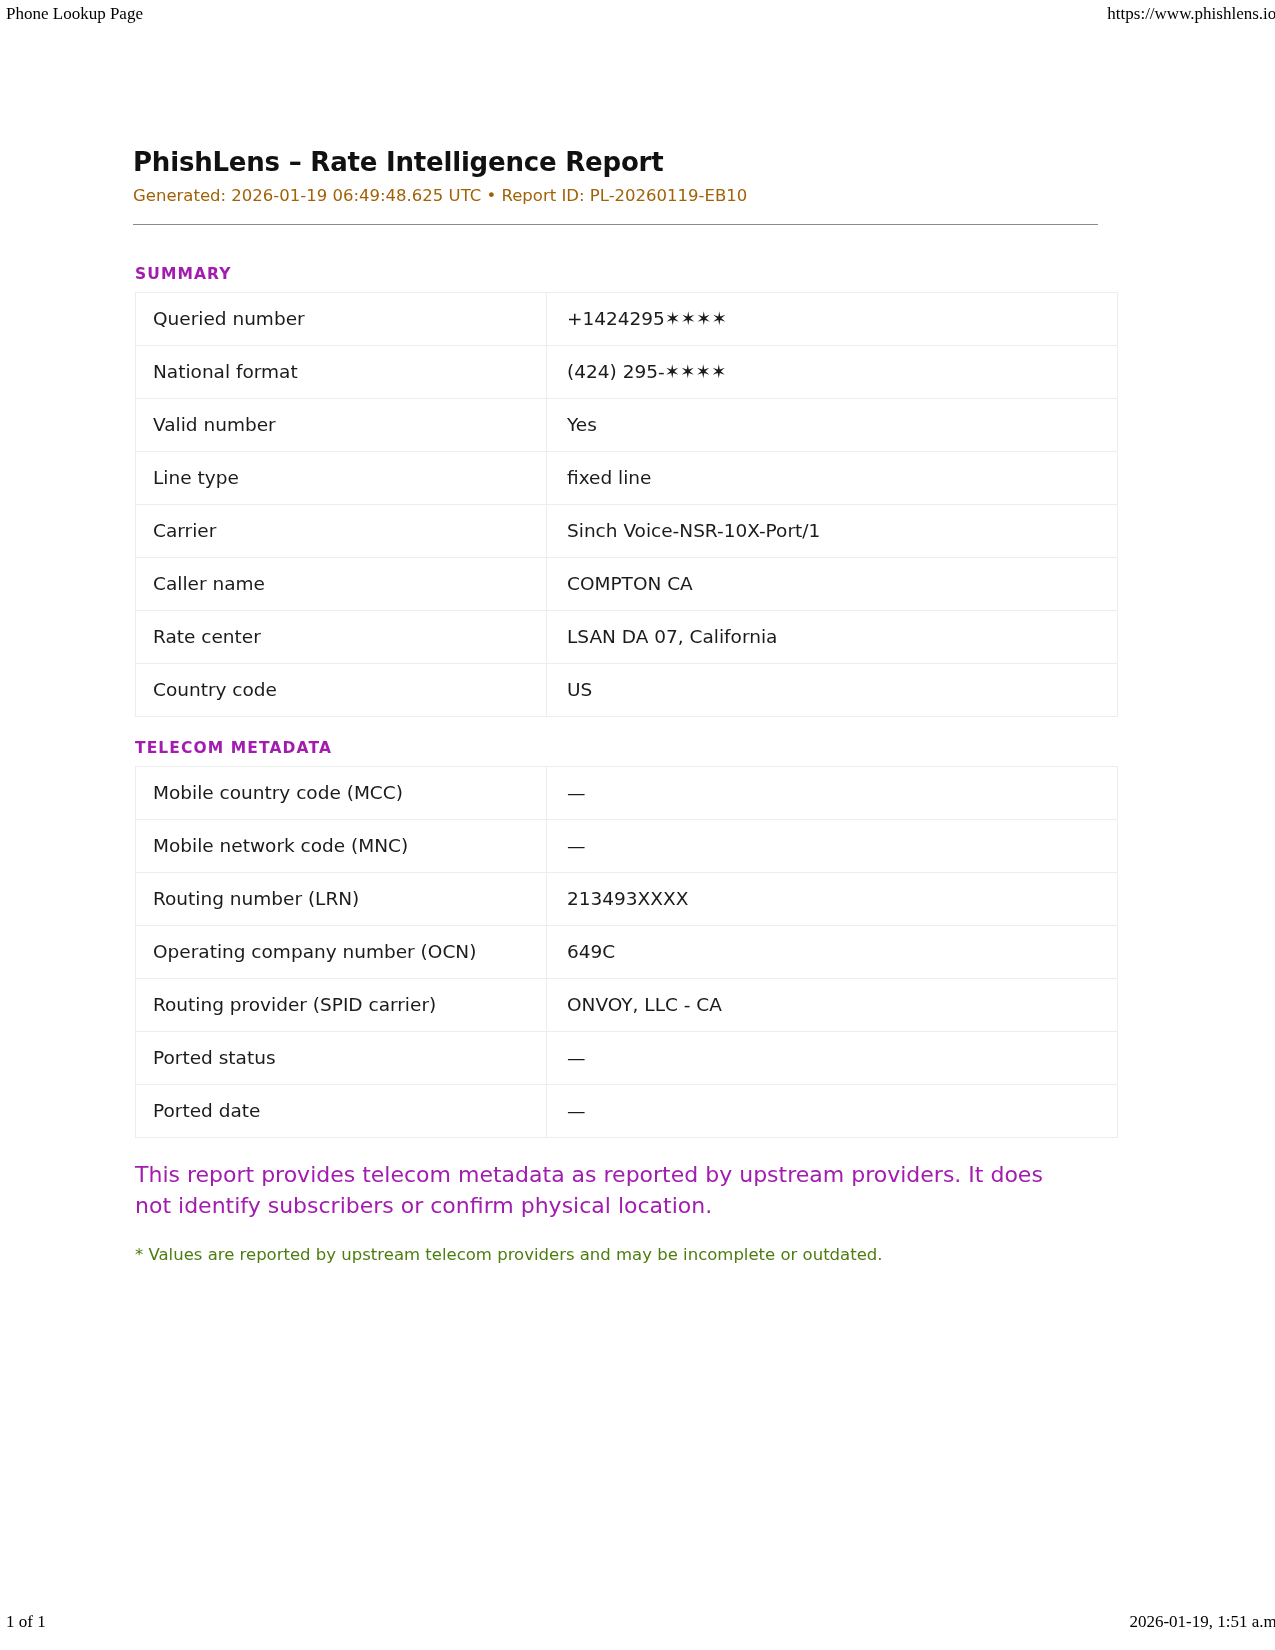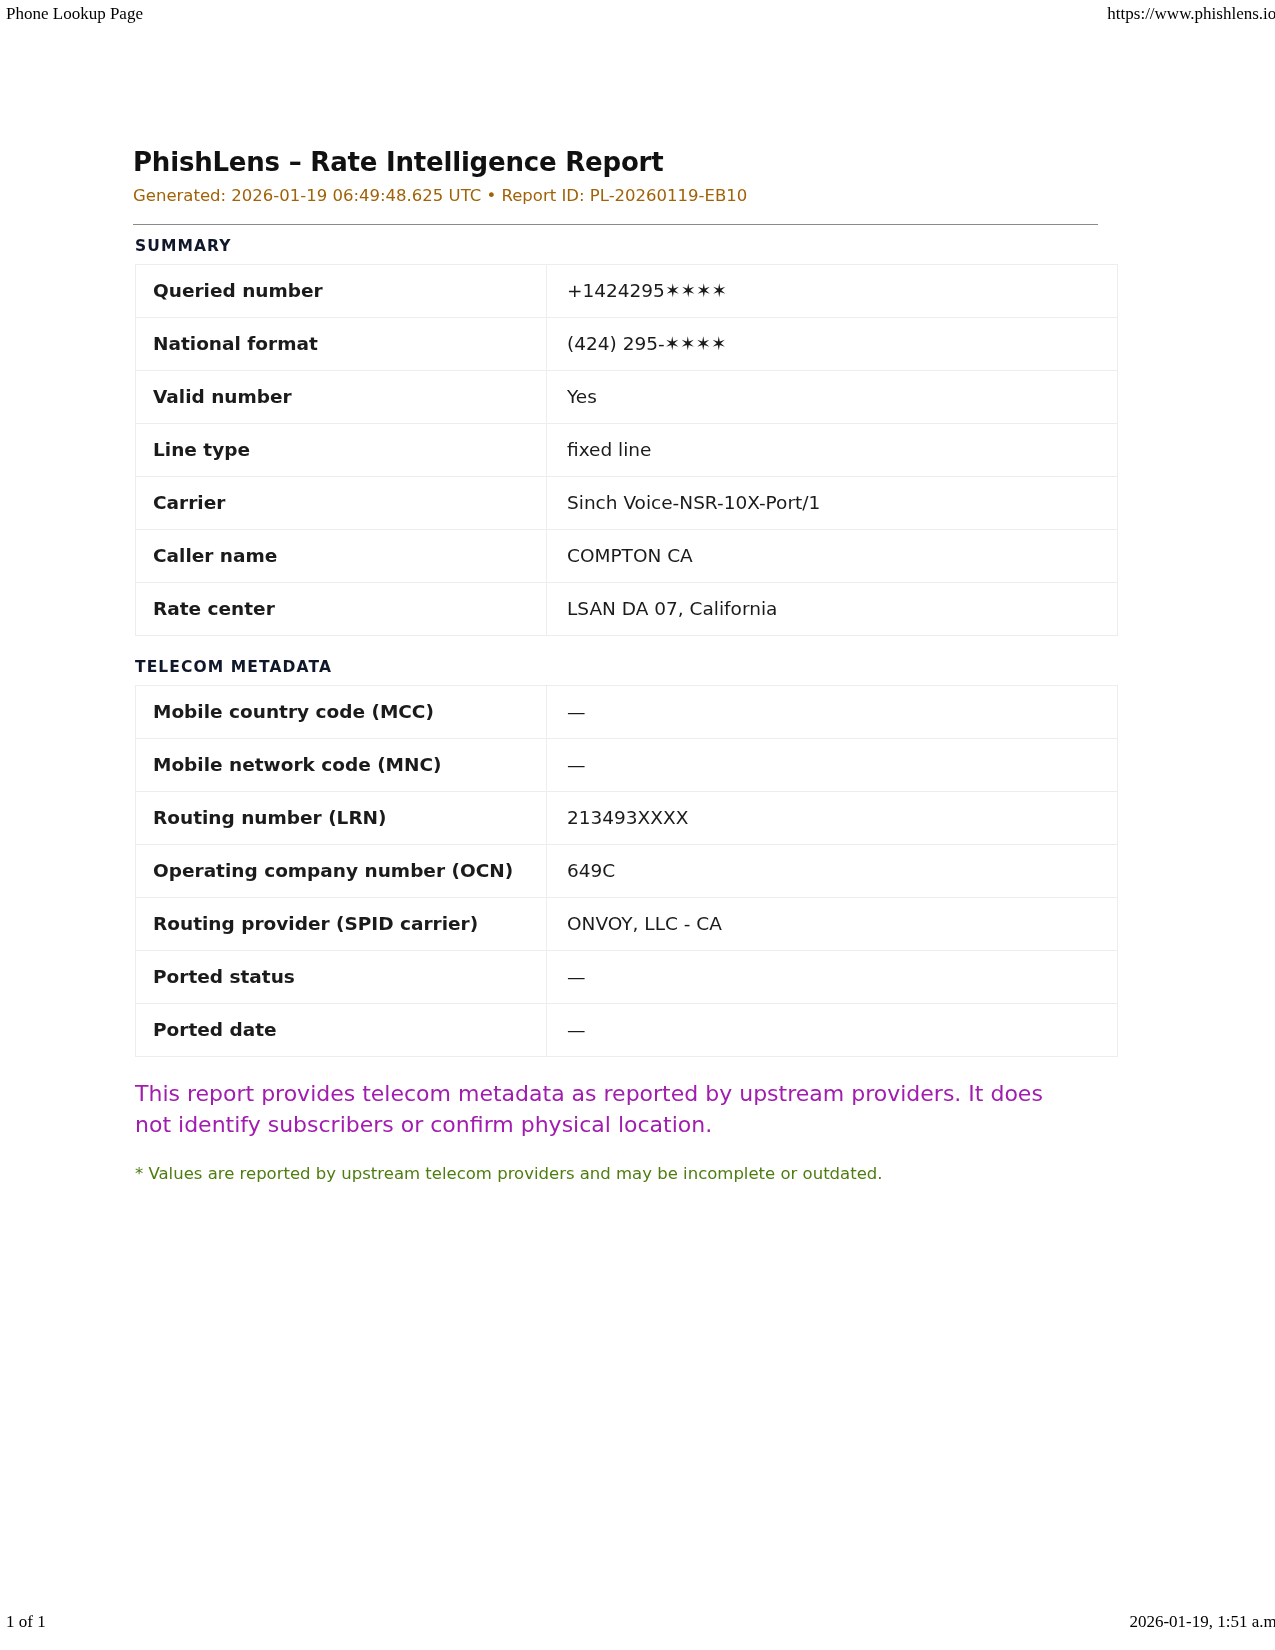--- a/index.html
+++ b/index.html
@@ -66,22 +66,22 @@
     margin-top: 18px;
     border-top: 1.6px solid #8a8a8a;
     width: 965px;
     height: 0;
   }
 
   .section-title {
     font-size: 15.5px;
     font-weight: bold;
     letter-spacing: 1.1px;
-    color: #0f172a;
-    margin: 12px 0 9px 2px;
+    color: #a21caf;
+    margin: 40px 0 9px 2px;
   }
   .section-title.second { margin-top: 22px; }
 
   
   table.kv {
     border-collapse: collapse;
     width: 943px;
     margin-left: 2px;
     table-layout: fixed;
     background: #ffffff;
@@ -90,21 +90,21 @@
     border: 1px solid #eceded;
     padding: 0 0 0 17px;
     height: 52px;
     font-size: 18.5px;
     color: #1b1b1b;
     font-weight: 400;
     vertical-align: middle;
     white-space: nowrap;
     overflow: hidden;
   }
-  table.kv td.k { width: 393px; font-weight: bold; }
+  table.kv td.k { width: 393px; }
   table.kv td.v { width: 550px; padding-left: 20px; }
 
   
   .note {
     margin: 21px 0 0 2px;
     width: 930px;
     font-size: 22px;
     line-height: 1.42;
     color: #a21caf;
   }
@@ -155,20 +155,24 @@
           <td class="v">Sinch Voice-NSR-10X-Port/1</td>
         </tr>
         <tr>
           <td class="k">Caller name</td>
           <td class="v">COMPTON CA</td>
         </tr>
         <tr>
           <td class="k">Rate center</td>
           <td class="v">LSAN DA 07, California</td>
         </tr>
+        <tr>
+          <td class="k">Country code</td>
+          <td class="v">US</td>
+        </tr>
       </tbody>
     </table>
 
     <div class="section-title second">TELECOM METADATA</div>
     <table class="kv">
       <tbody>
         <tr>
           <td class="k">Mobile country code (MCC)</td>
           <td class="v">—</td>
         </tr>

